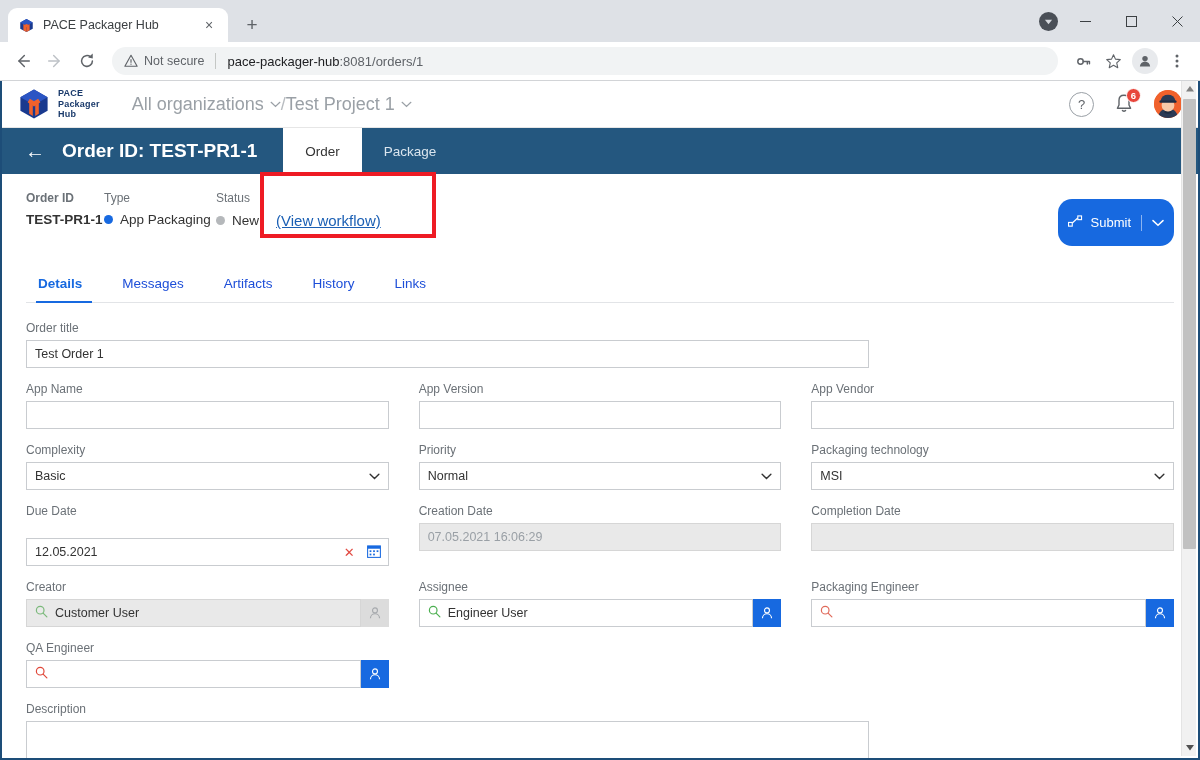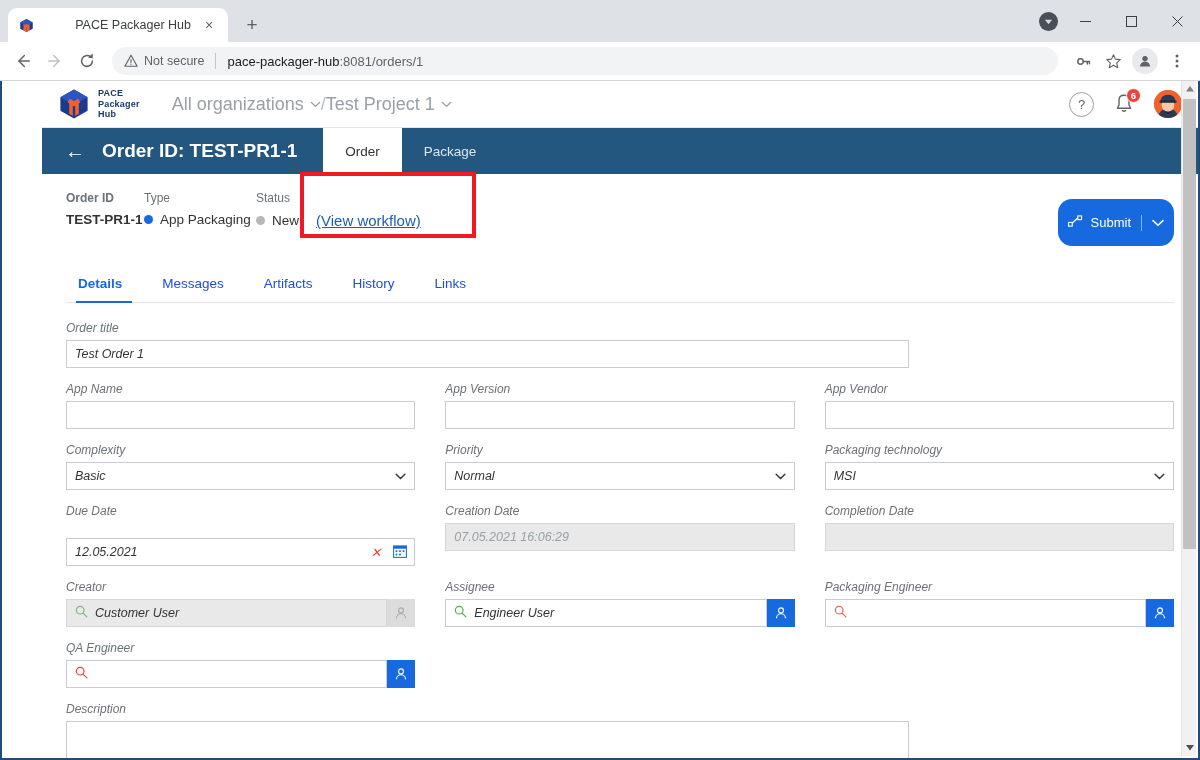--- a/index.html
+++ b/index.html
@@ -14,21 +14,21 @@
   
   .browser { width:1200px; height:760px; position:relative; background:#dee1e6; }
 
   .tabstrip {
     height:42px; background:#dee1e6; display:flex; align-items:flex-end;
     padding-left:8px; position:relative;
   }
   .tab {
     height:34px; width:220px; background:#ffffff;
     border-radius:9px 9px 0 0; display:flex; align-items:center;
-    padding:0 10px; gap:9px; position:relative;text-align:right;
+    padding:0 10px; gap:9px; position:relative;
   }
   .tab-favicon { width:16px; height:16px; flex:0 0 16px; display:flex; align-items:center; justify-content:center; }
   .tab-title {
     flex:1; font-size:12.5px; color:#3c4043; white-space:nowrap;
     overflow:hidden; text-overflow:ellipsis;
   }
   .tab-close {
     width:18px; height:18px; display:flex; align-items:center; justify-content:center;
     color:#5f6368; font-size:14px; border-radius:50%; cursor:pointer;
   }
@@ -74,21 +74,20 @@
     display:flex;align-items:center;justify-content:center;margin:0 4px;cursor:pointer;
   }
   .chrome-bottom-line { height:1px; background:#d2d4d7; }
 
   
   .viewport {
     position:absolute; left:0; top:81px; width:1200px; height:679px;
     background:#fff; border-left:2px solid #1d4d78; border-right:2px solid #1d4d78;
     border-bottom:2px solid #1d4d78;
     overflow:hidden;
-    padding-left:40px;
   }
 
   
   .app-header {
     height:47px; background:#fff; display:flex; align-items:center;
     padding:0 16px; border-bottom:1px solid #e6e6e6;
   }
   .brand { display:flex; align-items:center; gap:8px; }
   .brand-text {
     font-size:9px; font-weight:bold; color:#1a3a6b; line-height:1.15;
@@ -178,21 +177,21 @@
   .dtab:first-child { padding-left:12px; }
   .dtab.active { color:#1769e0; font-weight:600; }
   .dtab.active::after {
     content:''; position:absolute; left:10px; right:10px; bottom:-1px; height:2.5px;
     background:#1769e0;
   }
 
   
   .form { padding-top:18px; }
   .f-label { font-size:12px; color:#6b7177; margin-bottom:5px; }
-  .f-row { display:flex; gap:30px; margin-bottom:14px;font-style:italic; }
+  .f-row { display:flex; gap:30px; margin-bottom:14px; }
   .f-col { flex:1 1 0; min-width:0; }
   .f-col.full { flex:1 1 100%; }
   .inp {
     width:100%; height:28px; border:1px solid #c9ccd0; background:#fff;
     font-size:12.5px; color:#333; padding:0 8px; line-height:26px;
     display:flex; align-items:center; font-family:"Liberation Sans", sans-serif;
   }
   .inp.disabled { background:#e9e9e9; border-color:#d6d6d6; color:#9aa0a6; }
   .sel {
     width:100%; height:28px; border:1px solid #c9ccd0; background:#fff;

